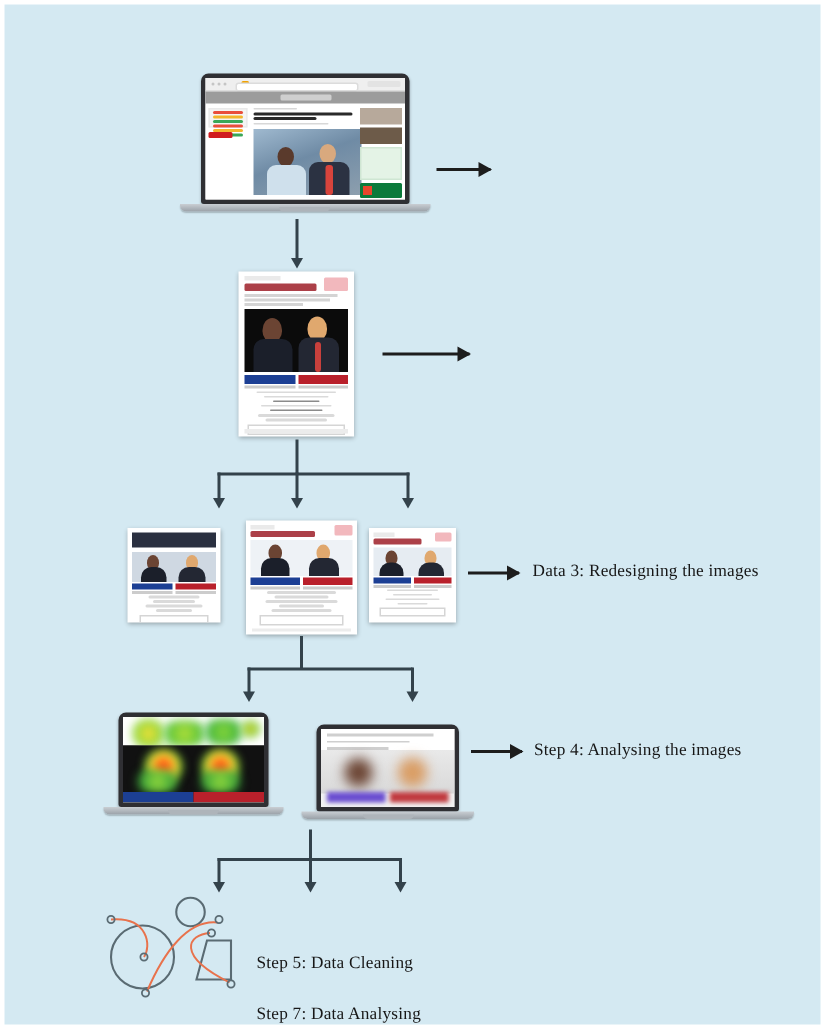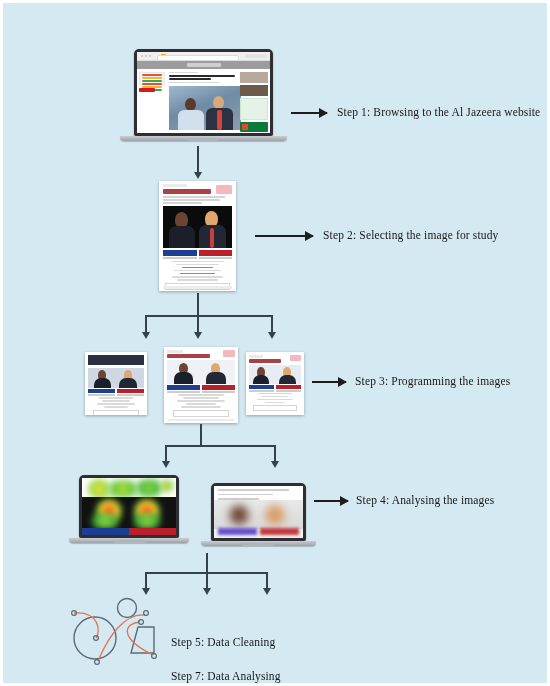--- a/index.html
+++ b/index.html
@@ -197,21 +197,20 @@
             </div>
           </div>
         </div>
       </div>
     </div>
     <div class="base" style="left:-14px;right:-14px;bottom:-5px;"></div>
     <div class="notch" style="left:52px;bottom:-5px;"></div>
   </div>
 
   <div class="harrow" style="left:288px;top:109px;width:36px;"></div>
-  <div class="step-label" style="left:334px;top:103px;">Step 1: Browsing to the Al Jazeera website</div>
 
   <div class="vline" style="left:194px;top:143px;height:27px;"></div>
   <div class="arrowdown" style="left:190.5px;top:169px;"></div>
 
   <div class="poster" style="left:156px;top:178px;width:77px;height:110px;">
     <div class="p-aj"></div>
     <div class="p-brandline" style="width:24px;"></div>
     <div class="p-title" style="width:62%;"></div>
     <div class="p-sub" style="width:80%;"></div>
     <div class="p-sub" style="width:74%;"></div>
@@ -236,21 +235,20 @@
     <div class="p-txt" style="width:40%;background:#8b8b8b;"></div>
     <div class="p-txt" style="width:60%;"></div>
     <div class="p-txt" style="width:46%;background:#8b8b8b;"></div>
     <div class="p-txt" style="width:66%;"></div>
     <div class="p-txt" style="width:52%;"></div>
     <div class="p-box"></div>
     <div class="p-foot"></div>
   </div>
 
   <div class="harrow" style="left:252px;top:232px;width:58px;"></div>
-  <div class="step-label" style="left:320px;top:226px;">Step 2: Selecting the image for study</div>
 
   <div class="vline" style="left:194px;top:290px;height:23px;"></div>
   <div class="hline" style="left:142px;top:312px;width:128px;"></div>
   <div class="vline" style="left:142px;top:312px;height:18px;"></div>
   <div class="arrowdown" style="left:138.5px;top:329px;"></div>
   <div class="vline" style="left:194px;top:312px;height:18px;"></div>
   <div class="arrowdown" style="left:190.5px;top:329px;"></div>
   <div class="vline" style="left:268px;top:312px;height:18px;"></div>
   <div class="arrowdown" style="left:264.5px;top:329px;"></div>
 
@@ -323,21 +321,21 @@
         <div></div>
       </div>
     <div class="p-txt" style="width:58%;"></div>
     <div class="p-txt" style="width:46%;"></div>
     <div class="p-txt" style="width:62%;"></div>
     <div class="p-txt" style="width:36%;"></div>
     <div class="p-box" style="margin:2px 7px;height:4px;"></div>
   </div>
 
   <div class="harrow" style="left:309px;top:378px;width:34px;"></div>
-  <div class="step-label" style="left:352px;top:372px;">Step 3: Programming the images</div>
+  <div class="step-label" style="left:352px;top:372px;">Data 3: Redesigning the images</div>
 
   <div class="vline" style="left:197px;top:421px;height:22px;"></div>
   <div class="hline" style="left:162px;top:442px;width:110px;"></div>
   <div class="vline" style="left:162px;top:442px;height:17px;"></div>
   <div class="arrowdown" style="left:158.5px;top:458px;"></div>
   <div class="vline" style="left:271px;top:442px;height:17px;"></div>
   <div class="arrowdown" style="left:267.5px;top:458px;"></div>
 
   <div class="laptop" style="left:76px;top:472px;width:100px;height:63px;">
     <div class="lid">

